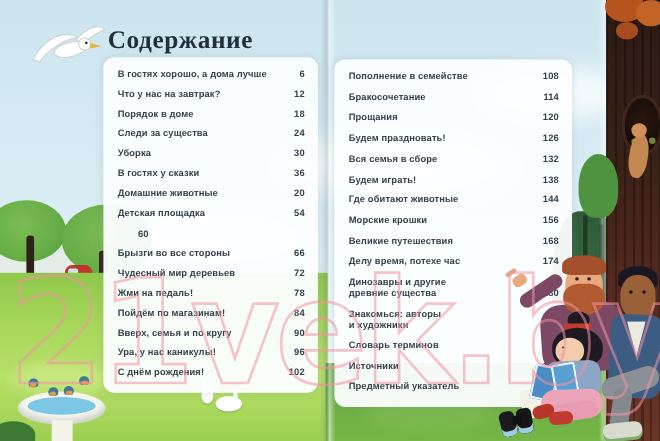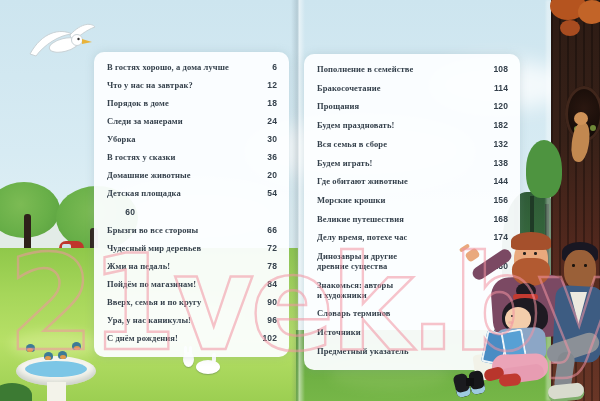--- a/index.html
+++ b/index.html
@@ -56,21 +56,21 @@
   .squirrel-head{left:574px;top:112px;width:14px;height:13px;background:#cf9258;border-radius:50%;}
   .tree-bush{left:526px;top:140px;width:36px;height:58px;background:#4e9440;border-radius:50% 50% 40% 40%;}
   
   .panel{background:rgba(252,254,255,.95);border-radius:10px;box-shadow:0 0 8px rgba(120,150,160,.25);}
   #left-panel{left:94px;top:52px;width:195px;height:305px;}
   #right-panel{left:304px;top:54px;width:216px;height:316px;}
   .toc-list{position:absolute;left:13px;right:12px;top:10px;bottom:14px;
             display:flex;flex-direction:column;justify-content:space-between;}
   .toc-row{display:flex;justify-content:space-between;align-items:flex-end;
            font-weight:bold;font-size:8.5px;line-height:10px;color:#35414c;letter-spacing:.1px;}
-  .toc-label{white-space:pre-line;font-family:Liberation Serif, serif;}
+  .toc-label{white-space:pre-line;}
   .toc-page{width:28px;text-align:right;flex:none;}
   #contents-title{left:98px;top:24px;font-family:"Liberation Serif",serif;font-weight:bold;
                   font-size:23px;color:#22303e;letter-spacing:.5px;}
   
   .plum{background:#7b4963;}
   .skin-l{background:#e9a97d;} .skin-d{background:#9a6038;} .skin-g{background:#f3cdab;}
   .denim{background:#3d5c82;}
   
   #watermark{left:8px;top:226px;width:600px;font-family:"DejaVu Sans",sans-serif;font-weight:bold;
              font-size:132px;letter-spacing:-4px;transform:scaleX(.94);transform-origin:left;
@@ -141,41 +141,42 @@
   <div class="s hollow"></div>
   <div class="s acorn" style="left:574px;top:126px;background:#7f9340;"></div>
   <div class="s acorn" style="left:582px;top:128px;background:#8a5a2c;"></div>
   <div class="s acorn" style="left:590px;top:125px;background:#6f8838;"></div>
   <div class="s squirrel-body"></div>
   <div class="s squirrel-head"></div>
   <div class="s tree-bush"></div>
 
   <div class="s seam"></div>
 
+  <div class="s" id="contents-title">Содержание</div>
 
   <div class="s panel" id="left-panel">
     <div class="toc-list">
 
         <div class="toc-row">
           <span class="toc-label">В гостях хорошо, а дома лучше</span>
           <span class="toc-page">6</span>
         </div>
 
         <div class="toc-row">
           <span class="toc-label">Что у нас на завтрак?</span>
           <span class="toc-page">12</span>
         </div>
 
         <div class="toc-row">
           <span class="toc-label">Порядок в доме</span>
           <span class="toc-page">18</span>
         </div>
 
         <div class="toc-row">
-          <span class="toc-label">Следи за манерами</span>
+          <span class="toc-label">Следи за существа</span>
           <span class="toc-page">24</span>
         </div>
 
         <div class="toc-row">
           <span class="toc-label">Уборка</span>
           <span class="toc-page">30</span>
         </div>
 
         <div class="toc-row">
           <span class="toc-label">В гостях у сказки</span>
@@ -247,21 +248,21 @@
           <span class="toc-page">114</span>
         </div>
 
         <div class="toc-row">
           <span class="toc-label">Прощания</span>
           <span class="toc-page">120</span>
         </div>
 
         <div class="toc-row">
           <span class="toc-label">Будем праздновать!</span>
-          <span class="toc-page">182</span>
+          <span class="toc-page">126</span>
         </div>
 
         <div class="toc-row">
           <span class="toc-label">Вся семья в сборе</span>
           <span class="toc-page">132</span>
         </div>
 
         <div class="toc-row">
           <span class="toc-label">Будем играть!</span>
           <span class="toc-page">138</span>

